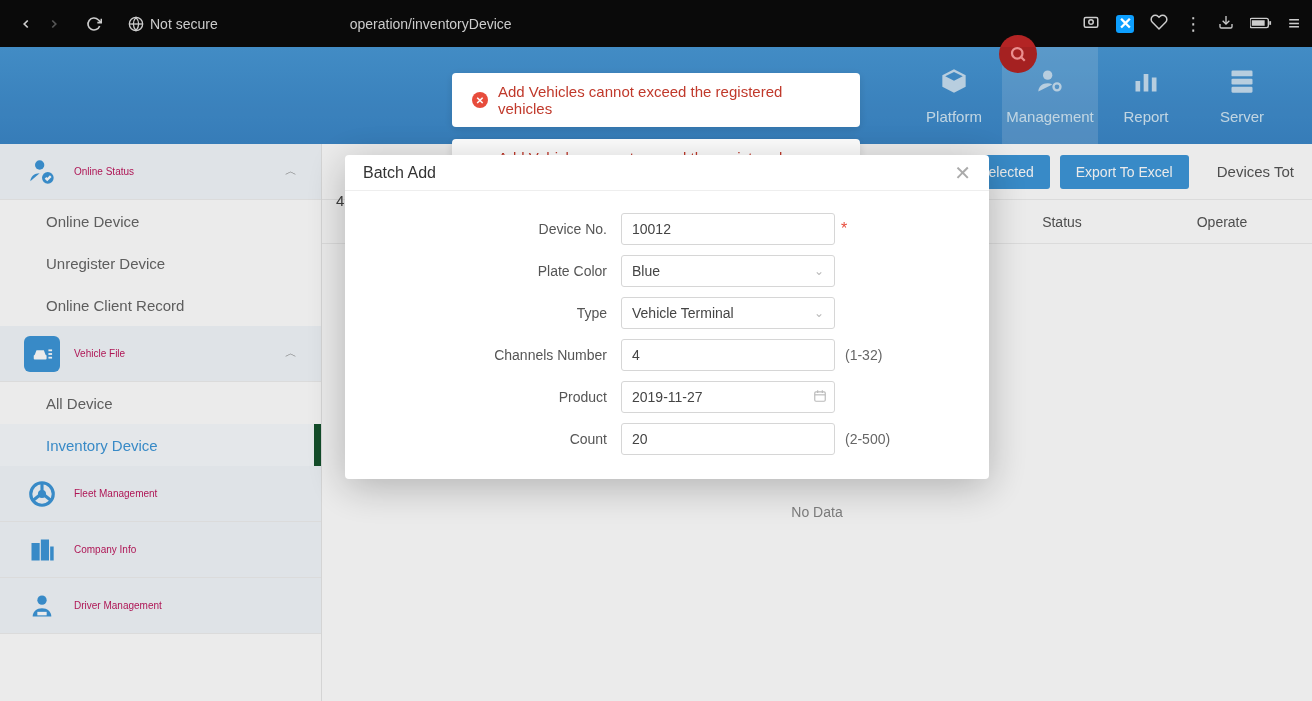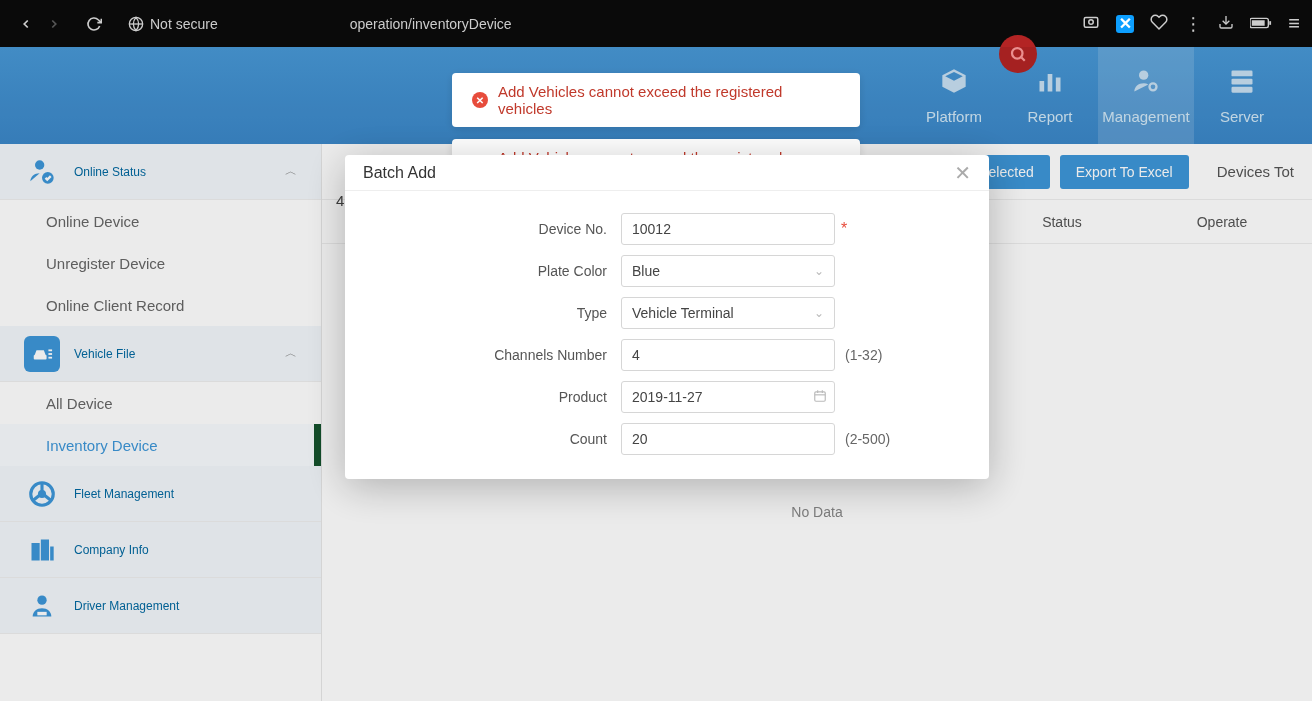--- a/index.html
+++ b/index.html
@@ -23,21 +23,21 @@
 .header-nav .icon { font-size: 26px; margin-bottom: 6px; color: #c8e0f2; }
 .search-circle { position: absolute; right: 275px; top: -12px; width: 38px; height: 38px; background: #b32424; border-radius: 50%; display: flex; align-items: center; justify-content: center; color: #ff9c9c; }
 
 
 .page-body { display: flex; height: calc(100% - 144px); }
 .sidebar { width: 322px; background: #fff; border-right: 1px solid #e6e6e6; overflow-y: auto; }
 .side-group { }
 .side-group-head { height: 56px; display: flex; align-items: center; padding: 0 24px; cursor: pointer; background: #f2f7fb; border-bottom: 1px solid #eee; }
 .side-group-head .g-icon { width: 36px; height: 36px; display: flex; align-items: center; justify-content: center; color: #3d96d8; margin-right: 14px; }
 .side-group-head .g-icon.filled { background: #3d96d8; color: #fff; border-radius: 6px; }
-.side-group-head .g-label { font-size: 12px; color: #0369a1; }
+.side-group-head .g-label { font-size: 10px; color: #be185d; }
 .side-group-head .chev { margin-left: auto; color: #888; font-size: 12px; }
 .side-sub { height: 42px; display: flex; align-items: center; padding-left: 46px; font-size: 15px; color: #666; cursor: pointer; }
 .side-sub.active { color: #3d96d8; border-right: 7px solid #14532d; background: #f8fbfe; }
 
 
 .main { flex: 1; background: #fff; position: relative; }
 .toolbar { height: 56px; display: flex; align-items: center; justify-content: flex-end; gap: 10px; padding: 0 18px; border-bottom: 1px solid #eee; }
 .toolbar .btn { height: 34px; padding: 0 16px; background: #3d96d8; color: #fff; border: none; border-radius: 3px; font-size: 14px; cursor: pointer; }
 .toolbar .btn.frag { border-radius: 0 3px 3px 0; }
 .toolbar .right-label { margin-left: 18px; font-size: 15px; color: #555; }
@@ -144,39 +144,39 @@
   </div>
   <div class="header-nav">
     <div class="item">
       <span class="icon">
         <svg width="28" height="28" viewBox="0 0 24 24" fill="currentColor">
             <path d="M12 2L2 7v10l10 5 10-5V7L12 2zm0 2.3L19.5 8 12 11.7 4.5 8 12 4.3z"></path>
           </svg>
       </span>
       <span>Platform</span>
     </div>
+    <div class="item active">
+      <span class="icon">
+        <svg width="28" height="28" viewBox="0 0 24 24" fill="currentColor">
+            <circle cx="10" cy="7" r="4"></circle>
+            <path d="M2 21c0-4 3.5-7 8-7 1.5 0 2.9.3 4 .9"></path>
+            <circle cx="18" cy="17" r="3" fill="none" stroke="currentColor" stroke-width="2"></circle>
+          </svg>
+      </span>
+      <span>Management</span>
+    </div>
     <div class="item">
       <span class="icon">
         <svg width="28" height="28" viewBox="0 0 24 24" fill="currentColor">
             <rect x="3" y="12" width="4" height="9"></rect>
             <rect x="10" y="6" width="4" height="15"></rect>
             <rect x="17" y="9" width="4" height="12"></rect>
           </svg>
       </span>
       <span>Report</span>
-    </div>
-    <div class="item active">
-      <span class="icon">
-        <svg width="28" height="28" viewBox="0 0 24 24" fill="currentColor">
-            <circle cx="10" cy="7" r="4"></circle>
-            <path d="M2 21c0-4 3.5-7 8-7 1.5 0 2.9.3 4 .9"></path>
-            <circle cx="18" cy="17" r="3" fill="none" stroke="currentColor" stroke-width="2"></circle>
-          </svg>
-      </span>
-      <span>Management</span>
     </div>
     <div class="item">
       <span class="icon">
         <svg width="28" height="28" viewBox="0 0 24 24" fill="currentColor">
             <rect x="3" y="3" width="18" height="5" rx="1"></rect>
             <rect x="3" y="10" width="18" height="5" rx="1"></rect>
             <rect x="3" y="17" width="18" height="5" rx="1"></rect>
           </svg>
       </span>
       <span>Server</span>

